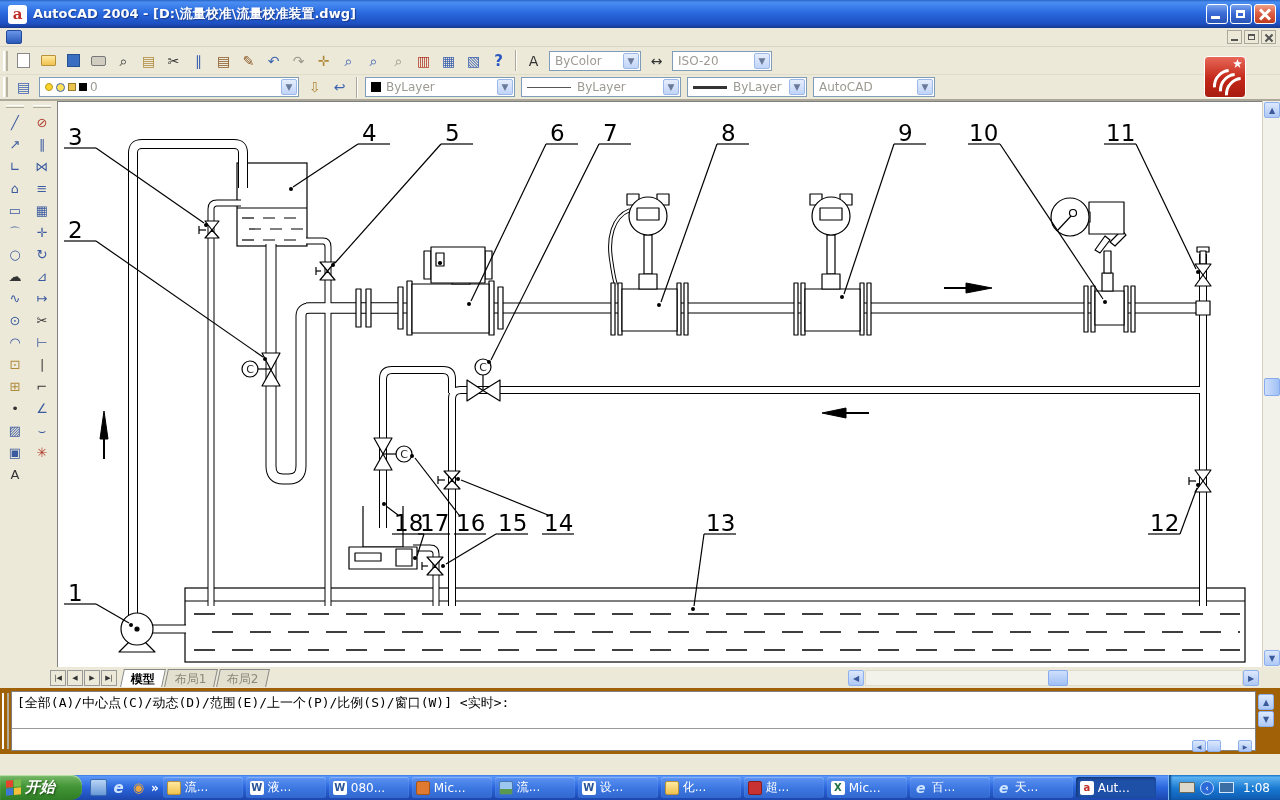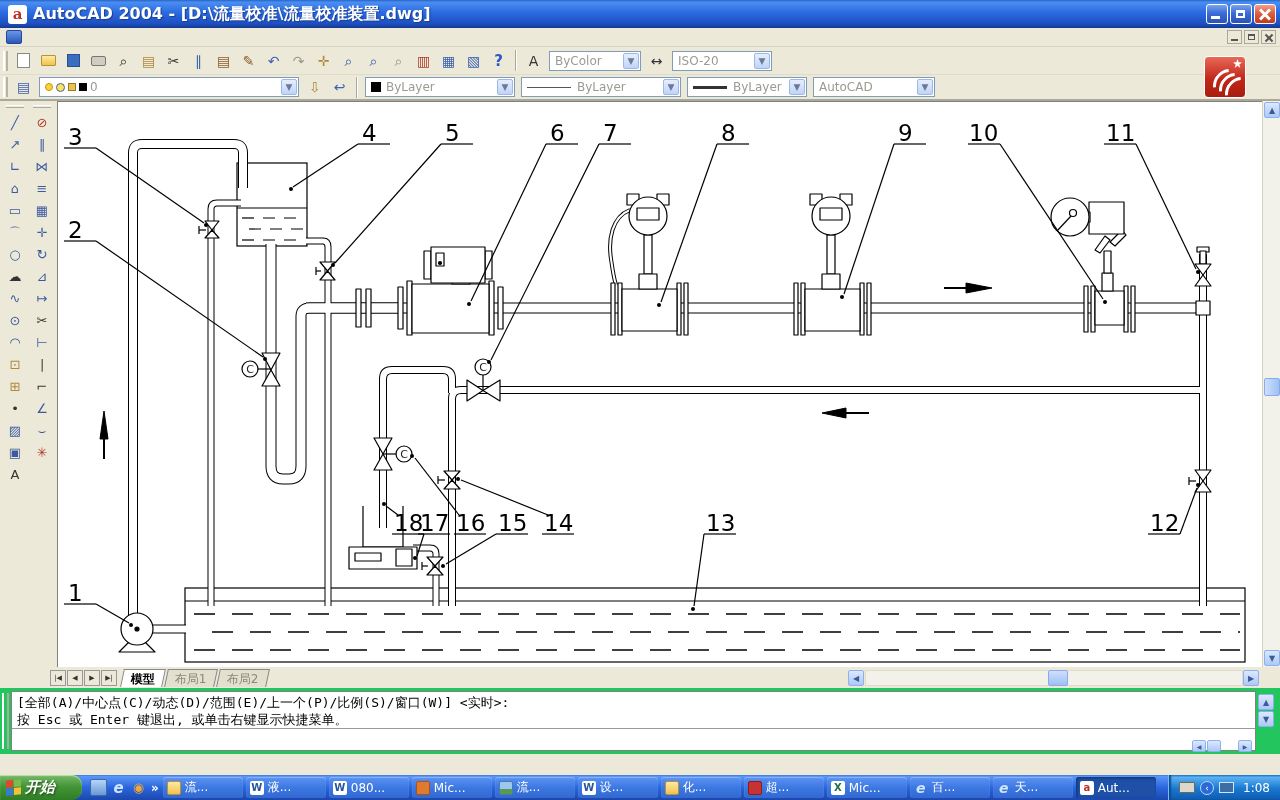--- a/index.html
+++ b/index.html
@@ -5,21 +5,21 @@
   html,body{margin:0;padding:0;background:#555;}
   *{box-sizing:border-box;}
   .screen{position:relative;width:1280px;height:800px;background:#ece9d8;overflow:hidden;
           font-family:"DejaVu Sans","Liberation Sans",sans-serif;font-size:12px;color:#000;}
   
   .titlebar{position:absolute;top:0;left:0;width:1280px;height:28px;
     background:linear-gradient(180deg,#2964c8 0%,#4a8ef2 8%,#2a6ae0 45%,#1d4fc0 85%,#16398f 100%);
     display:flex;align-items:center;padding:0 4px;}
   .app-icon{width:19px;height:19px;margin:0 6px 0 4px;background:#fff;border-radius:3px;
     color:#c03028;font-weight:bold;font-size:15px;line-height:18px;text-align:center;font-family:"DejaVu Serif",serif;}
-  .title-text{color:#fff;font-weight:bold;font-size:16px;text-shadow:1px 1px 1px #1a3c8c;white-space:nowrap;}
+  .title-text{color:#fff;font-weight:bold;font-size:13px;text-shadow:1px 1px 1px #1a3c8c;white-space:nowrap;}
   .winbtns{position:absolute;right:4px;top:4px;display:flex;gap:2px;}
   .wbtn{width:22px;height:20px;border-radius:3px;border:1px solid #fff;position:relative;
     background:linear-gradient(180deg,#7aa4ee,#3c6cd8 45%,#2a54b4);}
   .wbtn.close{background:linear-gradient(180deg,#f0a089,#dd6044 45%,#c03a1e);}
   .wbtn .mindash{position:absolute;left:4px;bottom:4px;width:9px;height:3px;background:#fff;}
   .wbtn .restsq{position:absolute;left:5px;top:5px;width:9px;height:8px;border:2px solid #fff;border-top-width:3px;}
   .wbtn .xa,.wbtn .xb{position:absolute;left:3px;top:8px;width:14px;height:3px;background:#fff;}
   .wbtn .xa{transform:rotate(45deg);} .wbtn .xb{transform:rotate(-45deg);}
   
   .menubar{position:absolute;top:28px;left:0;width:1280px;height:19px;background:#ece9d8;
@@ -96,21 +96,21 @@
   .tab{height:18px;padding:1px 8px 0;border:1px solid #888;border-bottom:none;background:#e4e0d0;
     color:#8a8878;font-size:12px;display:flex;align-items:center;transform:skewX(-12deg);margin-right:2px;}
   .tab span{transform:skewX(12deg);}
   .tab.active{background:#fff;color:#000;font-weight:bold;}
   .hsb-larr{left:798px;top:3px;} .hsb-rarr{left:1193px;top:3px;}
   .hthumb{position:absolute;left:998px;top:3px;width:20px;height:16px;border:1px solid #88aaee;border-radius:2px;
     background:linear-gradient(180deg,#cfdffd,#9fc0f4);}
   .htrack{position:absolute;left:815px;top:3px;width:378px;height:16px;background:#f2f1ea;border:1px solid #e0dccc;}
   .corner{position:absolute;left:1213px;top:2px;width:17px;height:18px;background:#ece9d8;}
   
-  .cmd{position:absolute;top:688px;left:0;width:1280px;height:66px;background:#22c55e;padding:3px 0 0 0;}
+  .cmd{position:absolute;top:688px;left:0;width:1280px;height:66px;background:#a16207;padding:3px 0 0 0;}
   .cmd-grip{position:absolute;left:2px;top:5px;width:7px;height:56px;border-left:2px solid #fff;border-right:2px solid #b0ac9c;}
   .cmd-box{position:absolute;left:11px;top:3px;width:1245px;height:60px;background:#fff;border:1px solid #808080;}
   .cmd-hist{height:37px;padding:2px 5px;font-family:"DejaVu Sans Mono","Liberation Mono",monospace;
     font-size:13px;line-height:17px;white-space:pre;border-bottom:1px solid #999;overflow:hidden;}
   .cmd-input{height:18px;padding:1px 5px;font-family:"DejaVu Sans Mono","Liberation Mono",monospace;font-size:13px;}
   .cmd-vs-up{left:1258px;top:695px;position:absolute;}
   .cmd-vs-dn{left:1258px;top:712px;position:absolute;}
   .cmd-hsb{position:absolute;left:1192px;top:740px;width:62px;height:12px;display:flex;}
   .cmd-hsb .s{width:14px;height:12px;border:1px solid #8cb0f0;border-radius:2px;font-size:6px;color:#3a5a9a;
     background:linear-gradient(180deg,#dce8fd,#aec8f5);display:flex;align-items:center;justify-content:center;margin-right:1px;}
@@ -759,21 +759,21 @@
       <div class="sbtn hsb-larr">◀</div>
       <div class="hthumb"></div>
       <div class="sbtn hsb-rarr">▶</div>
       <div class="corner"></div>
     </div>
   </div>
 
   <div class="cmd">
     <div class="cmd-grip"></div>
     <div class="cmd-box">
-      <div class="cmd-hist"><span>[全部(A)/中心点(C)/动态(D)/范围(E)/上一个(P)/比例(S)/窗口(W)] &lt;实时&gt;:</span><br><span>按 Esc 或 Enter 键退出, 或单击右键显示快捷菜单。</span></div>
+      <div class="cmd-hist"><span>[全部(A)/中心点(C)/动态(D)/范围(E)/上一个(P)/比例(S)/窗口(W)] &lt;实时&gt;:</span><br></div>
       <div class="cmd-input"></div>
     </div>
   </div>
   <div class="sbtn cmd-vs-up" style="position:absolute;left:1258px;top:694px;">▲</div>
   <div class="sbtn cmd-vs-dn" style="position:absolute;left:1258px;top:711px;">▼</div>
   <div class="cmd-hsb">
     <span class="s">◀</span>
     <span class="s"></span>
     <span class="s" style="margin-left:16px">▶</span>
   </div>

